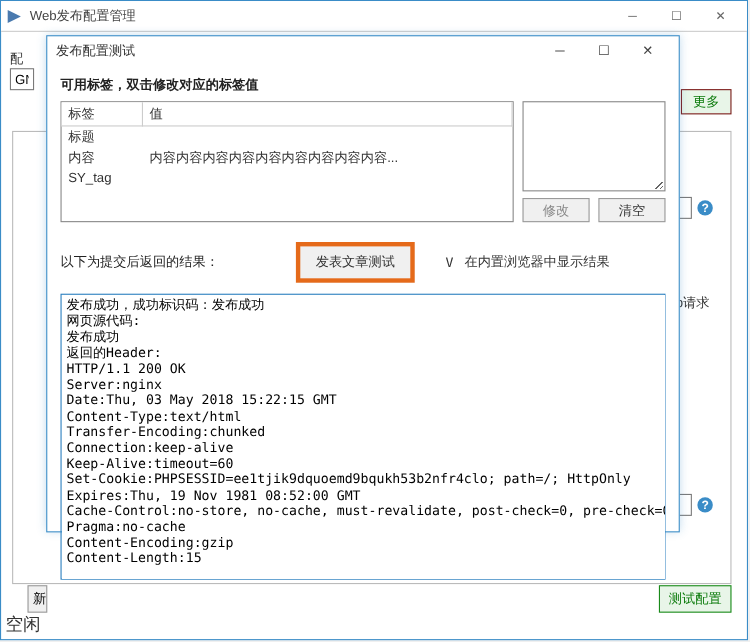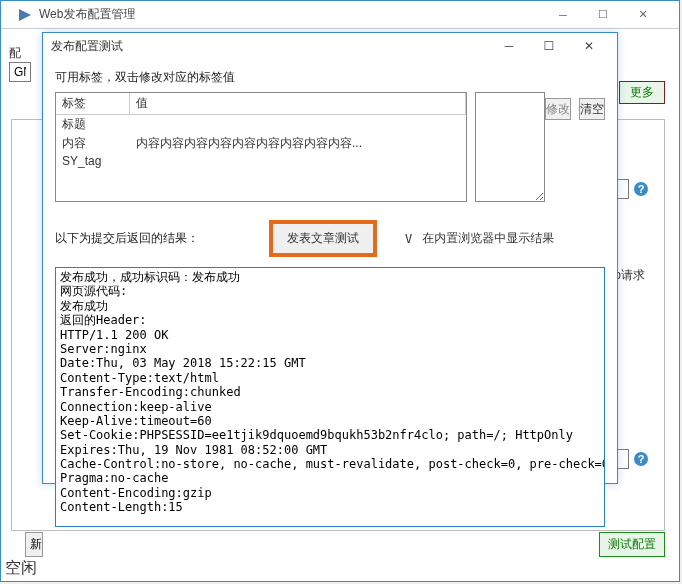--- a/index.html
+++ b/index.html
@@ -1,20 +1,20 @@
 <!DOCTYPE html>
 <html><head>
   <meta charset="utf-8">
   <style>
     * { box-sizing: border-box; margin: 0; padding: 0; }
     body { font-family: "Microsoft YaHei", SimSun, sans-serif; font-size: 12px; background: #f0f0f0; width: 682px; height: 584px; overflow: hidden; position: relative; }
     
     
     .parent-window { position: absolute; top: 0; left: 0; width: 680px; height: 582px; background: #fff; border: 1px solid #3a8cc7; }
-    .parent-titlebar { height: 28px; background: #fff; border-bottom: 1px solid #ccc; display: flex; align-items: center; padding: 0 16px; }
+    .parent-titlebar { height: 28px; background: #fff; border-bottom: 1px solid #ccc; display: flex; align-items: center; padding: 0 4px; }
     .parent-titlebar .icon { width: 16px; height: 16px; margin-right: 6px; }
     .parent-titlebar .title { flex: 1; color: #444; }
     .parent-winbtns { display: flex; }
     .parent-winbtns div { width: 40px; height: 26px; display: flex; align-items: center; justify-content: center; color: #666; font-size: 11px; }
     
     .parent-body { position: relative; padding: 8px; height: calc(100% - 28px); }
     .cfg-row { display: flex; align-items: center; gap: 6px; margin-top: 8px; }
     .cfg-label { color: #333; }
     .cfg-input { border: 1px solid #7a7a7a; background: #fff; height: 20px; padding: 0 4px; font-family: inherit; font-size: 12px; }
     .gnu-box { width: 22px; }
@@ -33,34 +33,34 @@
     .status-bar { position: absolute; left: 4px; bottom: 2px; color: #333; font-size: 16px; }
     
     
     .modal { position: absolute; top: 32px; left: 42px; width: 576px; height: 452px; background: #fff; border: 1px solid #3a8cc7; box-shadow: 0 0 8px rgba(58,140,199,0.3); }
     .modal-titlebar { height: 26px; display: flex; align-items: center; padding: 0 8px; border-bottom: 0; }
     .modal-titlebar .title { flex: 1; color: #333; }
     .modal-winbtns { display: flex; gap: 12px; margin-right: 6px; }
     .modal-winbtns div { width: 28px; height: 18px; display: flex; align-items: center; justify-content: center; color: #444; font-size: 12px; cursor: default; }
     
     .modal-body { padding: 8px 12px; }
-    .hint { margin: 2px 0 6px 0; color: #222; }
+    .hint { margin: 2px 0 6px 0; color: #222; font-weight: bold; }
     
     .tags-area { display: flex; gap: 8px; }
     .tags-table { flex: 1; border: 1px solid #888; height: 110px; background: #fff; }
     .tags-head { display: flex; }
     .tags-head .th { border-right: 1px solid #ccc; border-bottom: 1px solid #ccc; padding: 2px 6px; background: #fff; color: #333; }
     .th-col1 { width: 74px; }
     .th-col2 { flex: 1; }
     .tags-row { display: flex; }
     .tags-row .td { padding: 1px 6px; color: #333; white-space: nowrap; overflow: hidden; }
     .td-col1 { width: 74px; }
     .td-col2 { flex: 1; }
     
-    .tags-right { width: 130px; display: flex; flex-direction: row; }
+    .tags-right { width: 130px; display: flex; flex-direction: column; }
     .tags-val { flex: 1; border: 1px solid #888; background: #fff; }
     .tags-btns { display: flex; gap: 8px; margin-top: 6px; }
     .tags-btns button { flex: 1; height: 22px; border: 1px solid #999; background: #f0f0f0; color: #888; font-family: inherit; font-size: 12px; }
     .tags-btns button.clear { color: #333; }
     
     .result-label-row { display: flex; align-items: center; margin-top: 18px; gap: 10px; }
     .result-label { color: #222; flex: 0 0 auto; }
     .pub-test-btn { border: 4px solid #e56a1a; background: #f0f0f0; padding: 6px 14px; font-family: inherit; font-size: 12px; color: #333; margin-left: 60px; }
     .show-browser { display: flex; align-items: center; gap: 6px; margin-left: 18px; color: #333; }
     .chk-v::before { content: "V"; font-family: monospace; margin-right: 4px; }

